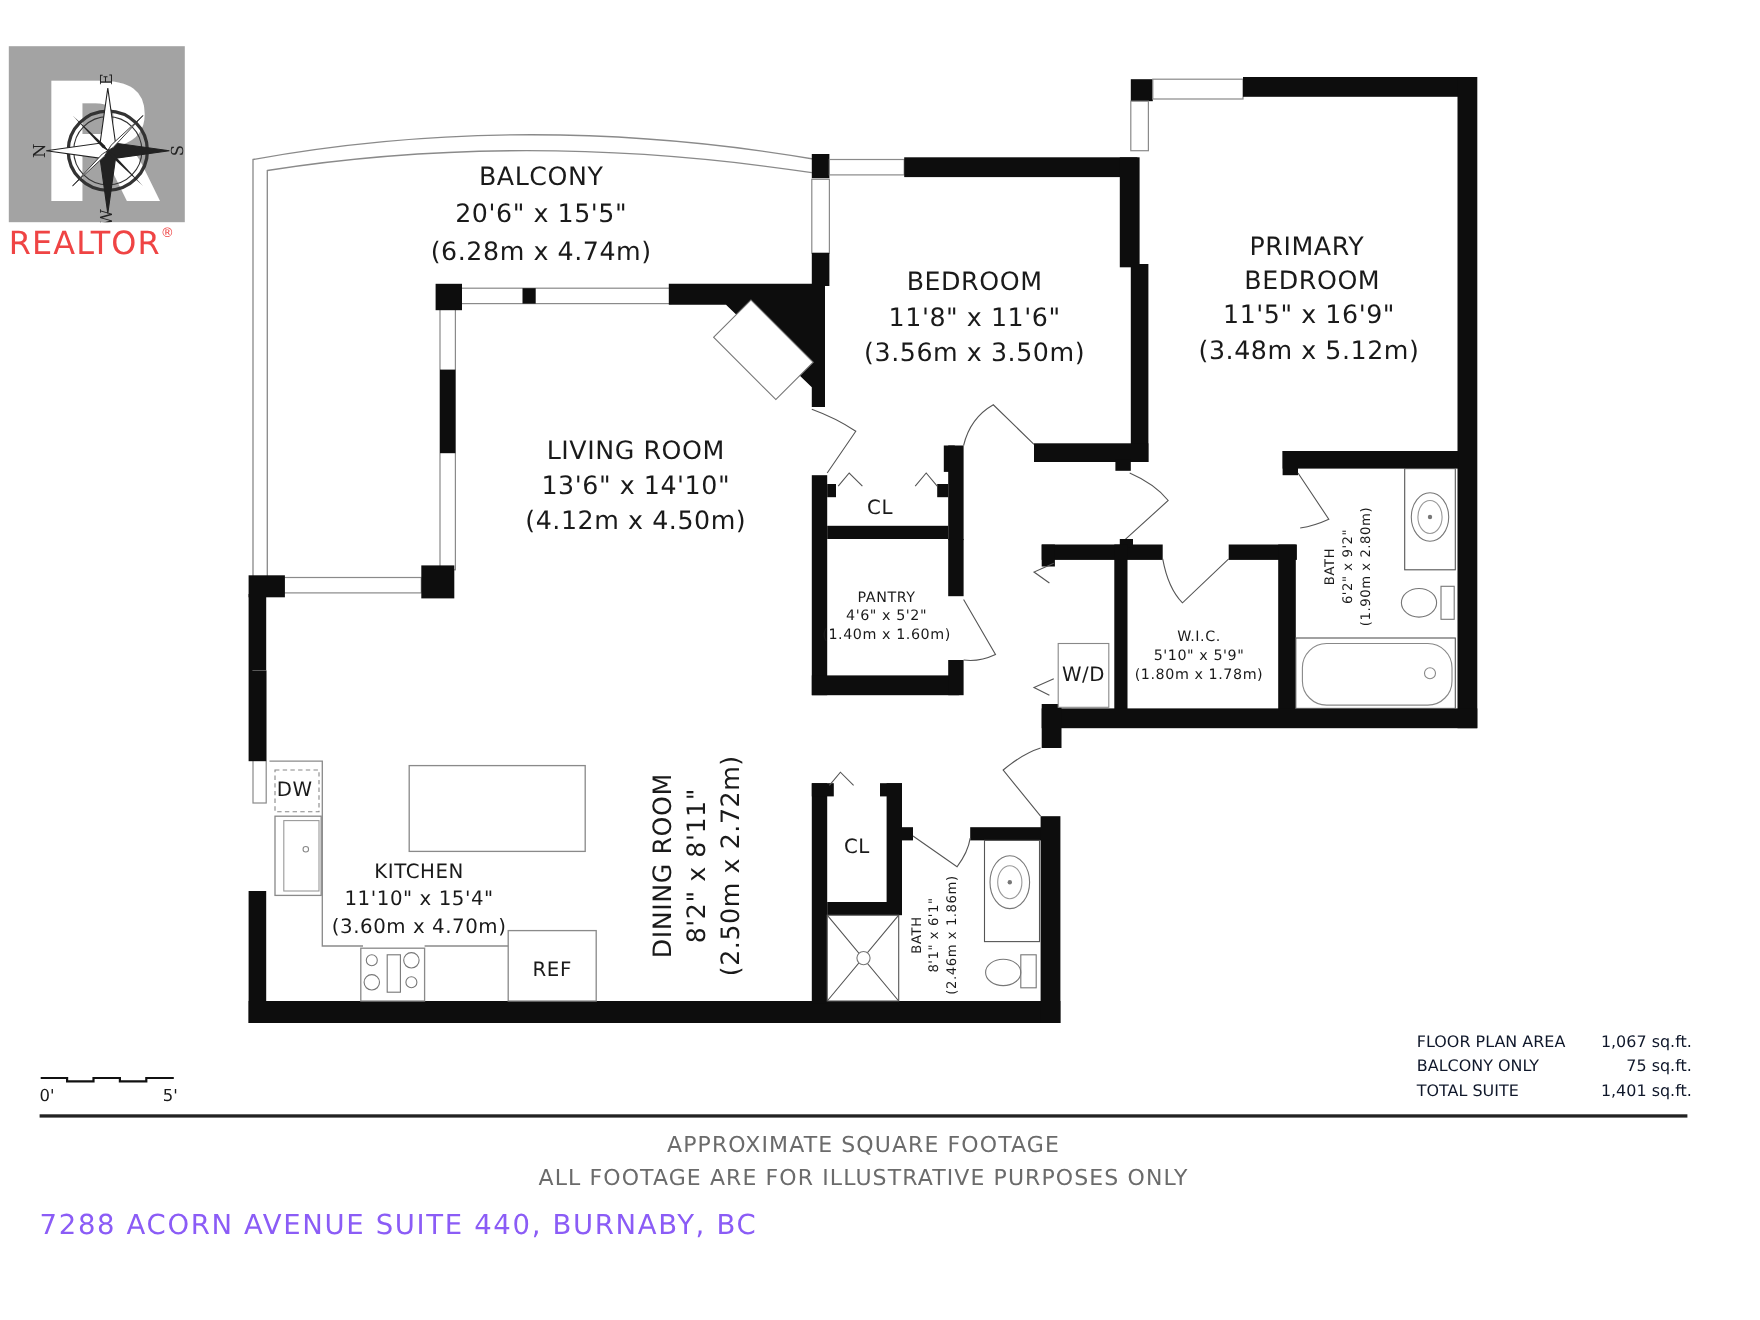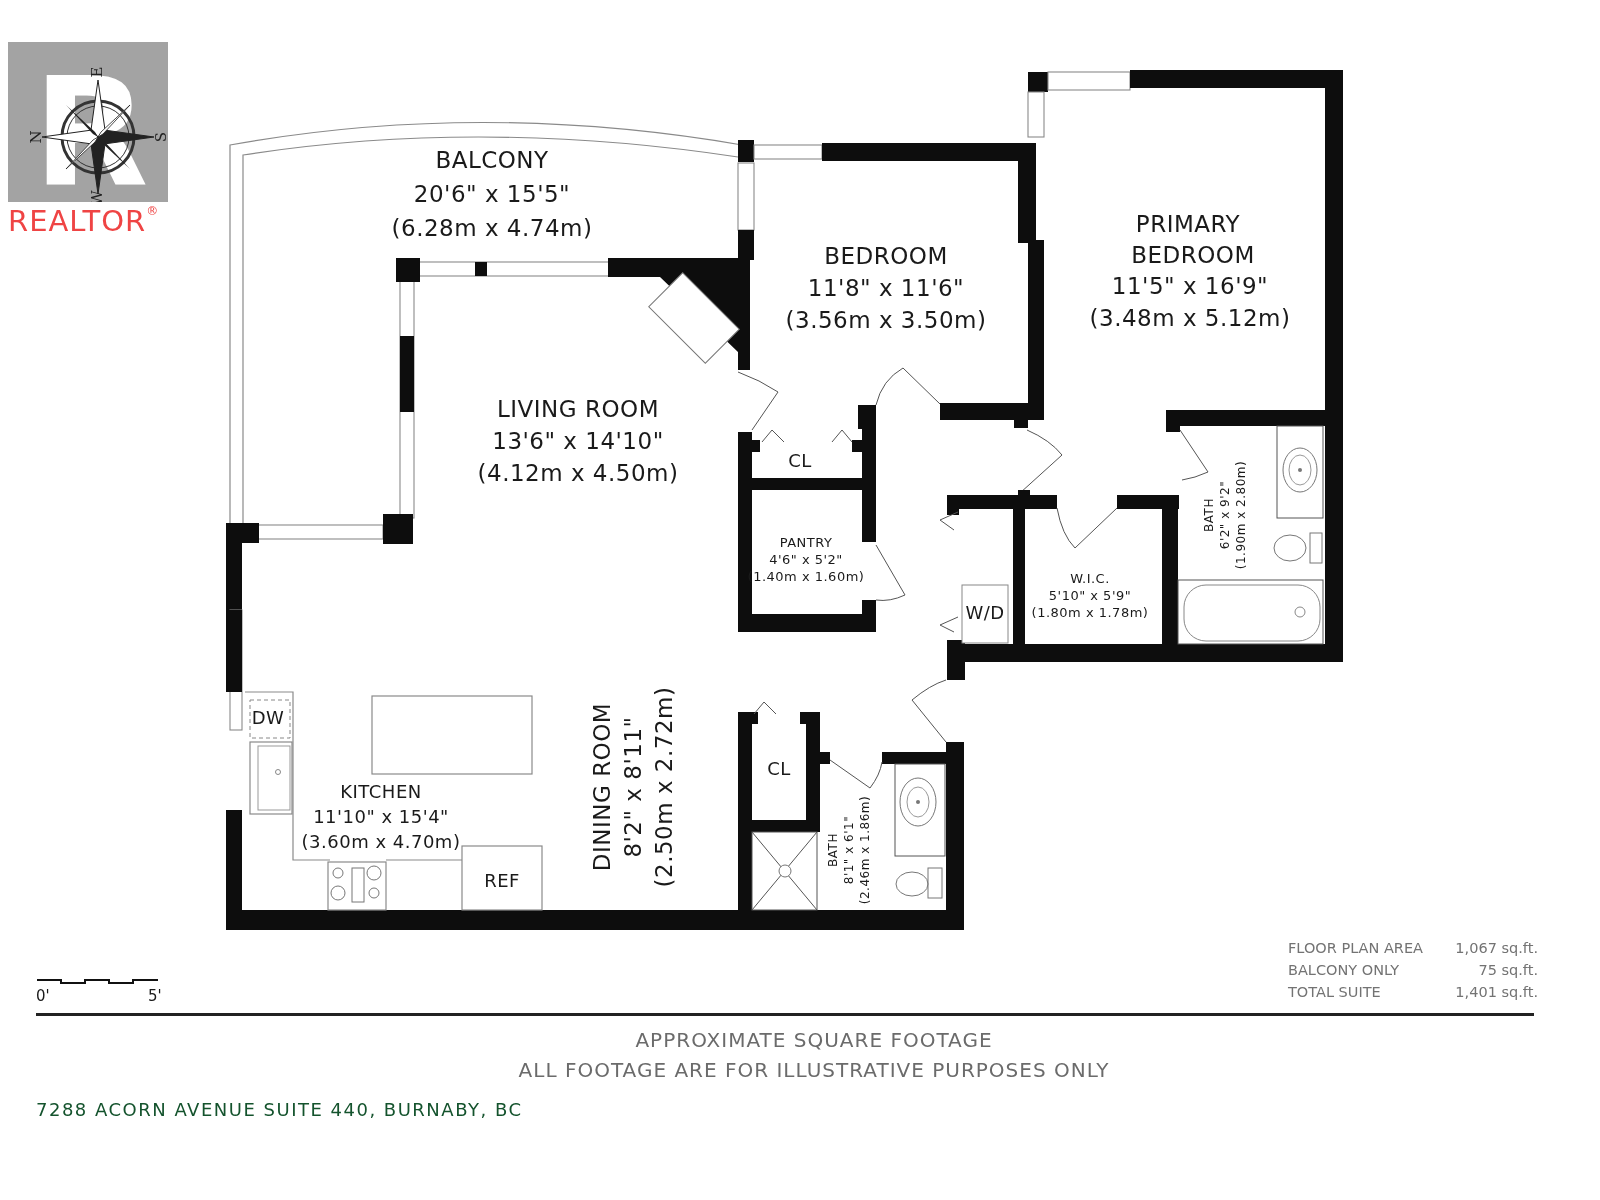--- a/index.html
+++ b/index.html
@@ -18,30 +18,30 @@
 
   .logo { position: absolute; left: 8px; top: 42px; width: 176px; height: 200px; }
   .logo-box { position: absolute; left: 0; top: 0; width: 160px; height: 160px; background: #a3a3a3; }
   .logo-r { position: absolute; left: 25px; top: 20px; font-family: "DejaVu Sans", sans-serif; font-weight: bold;
             font-size: 150px; line-height: 140px; color: #ffffff; }
   .logo-text { position: absolute; left: 0; top: 162px; font-family: "DejaVu Sans", sans-serif; font-size: 29px;
                color: #ef4444; letter-spacing: 1px; }
   .logo-text sup { font-size: 12px; vertical-align: top; }
   .compass { position: absolute; left: 20px; top: 20px; width: 140px; height: 140px; }
 
-  .areas { position: absolute; left: 1288px; top: 940px; width: 250px; font-size: 14.5px; color: #737373; }
+  .areas { position: absolute; left: 1288px; top: 940px; width: 250px; font-size: 14.5px; color: #0f172a; }
   .areas .row { display: flex; justify-content: space-between; height: 22px; }
   .scale { position: absolute; left: 36px; top: 977px; width: 130px; height: 30px; }
   .scale .s0 { position: absolute; left: 0; top: 10px; font-size: 15px; }
   .scale .s5 { position: absolute; left: 112px; top: 10px; font-size: 15px; }
   .rule { position: absolute; left: 36px; top: 1013px; width: 1498px; height: 3px; background: #222; }
-  .note1, .note2 { position: absolute; left: 0; width: 1570px; text-align: center; color: #6b6b6b; font-size: 20px; letter-spacing: 1px; margin-left: 29px; }
+  .note1, .note2 { position: absolute; left: 0; width: 1570px; text-align: center; color: #6b6b6b; font-size: 20px; letter-spacing: 1px; }
   .note1 { top: 1028px; }
   .note2 { top: 1058px; }
-  .address { position: absolute; left: 36px; top: 1099px; font-size: 18px; color: #14532d; letter-spacing: 1.5px; }
+  .address { position: absolute; left: 36px; top: 1099px; font-size: 25px; color: #8b5cf6; letter-spacing: 1.5px; }
 </style>
 </head>
 <body>
 
 <div class="logo">
   <div class="logo-box">
     <span class="logo-r">R</span>
   </div>
   <svg class="compass" viewBox="0 0 140 140">
     <circle cx="70" cy="75" r="36" fill="none" stroke="#333" stroke-width="3"></circle>

